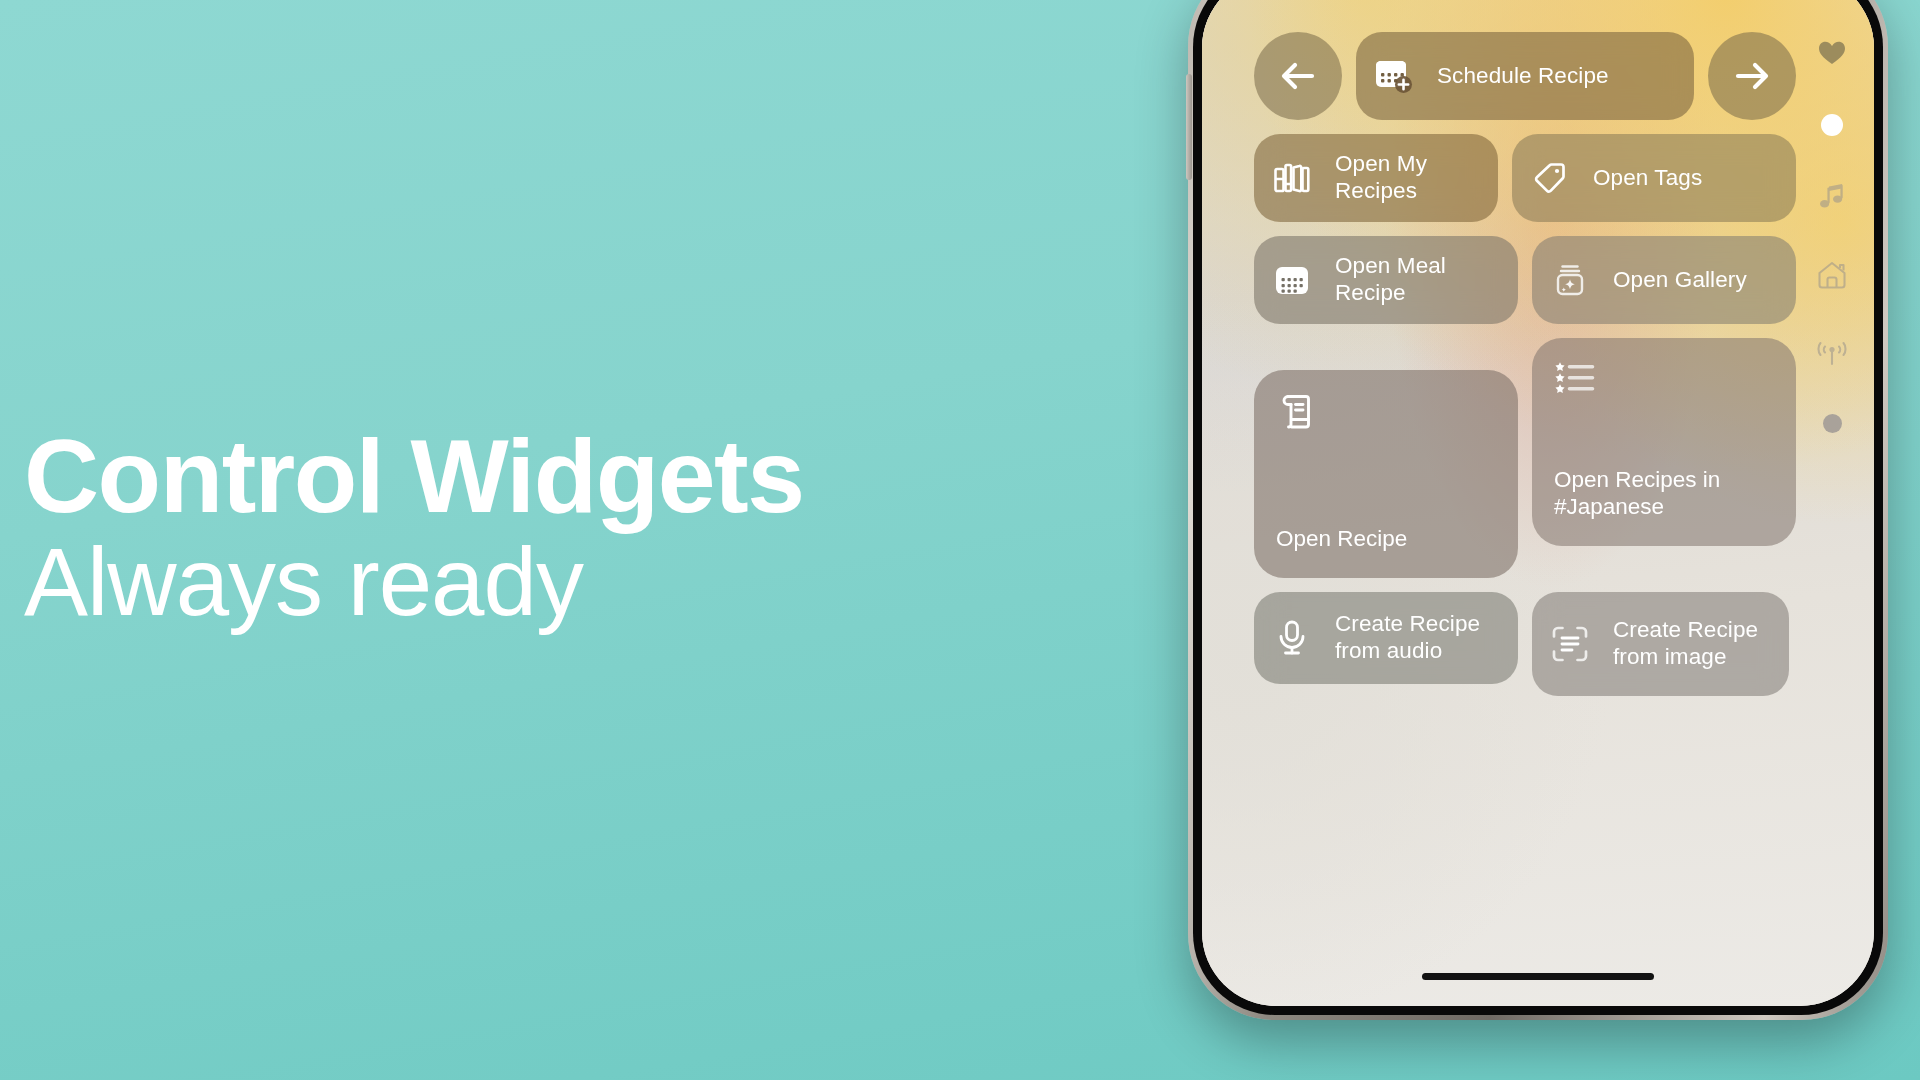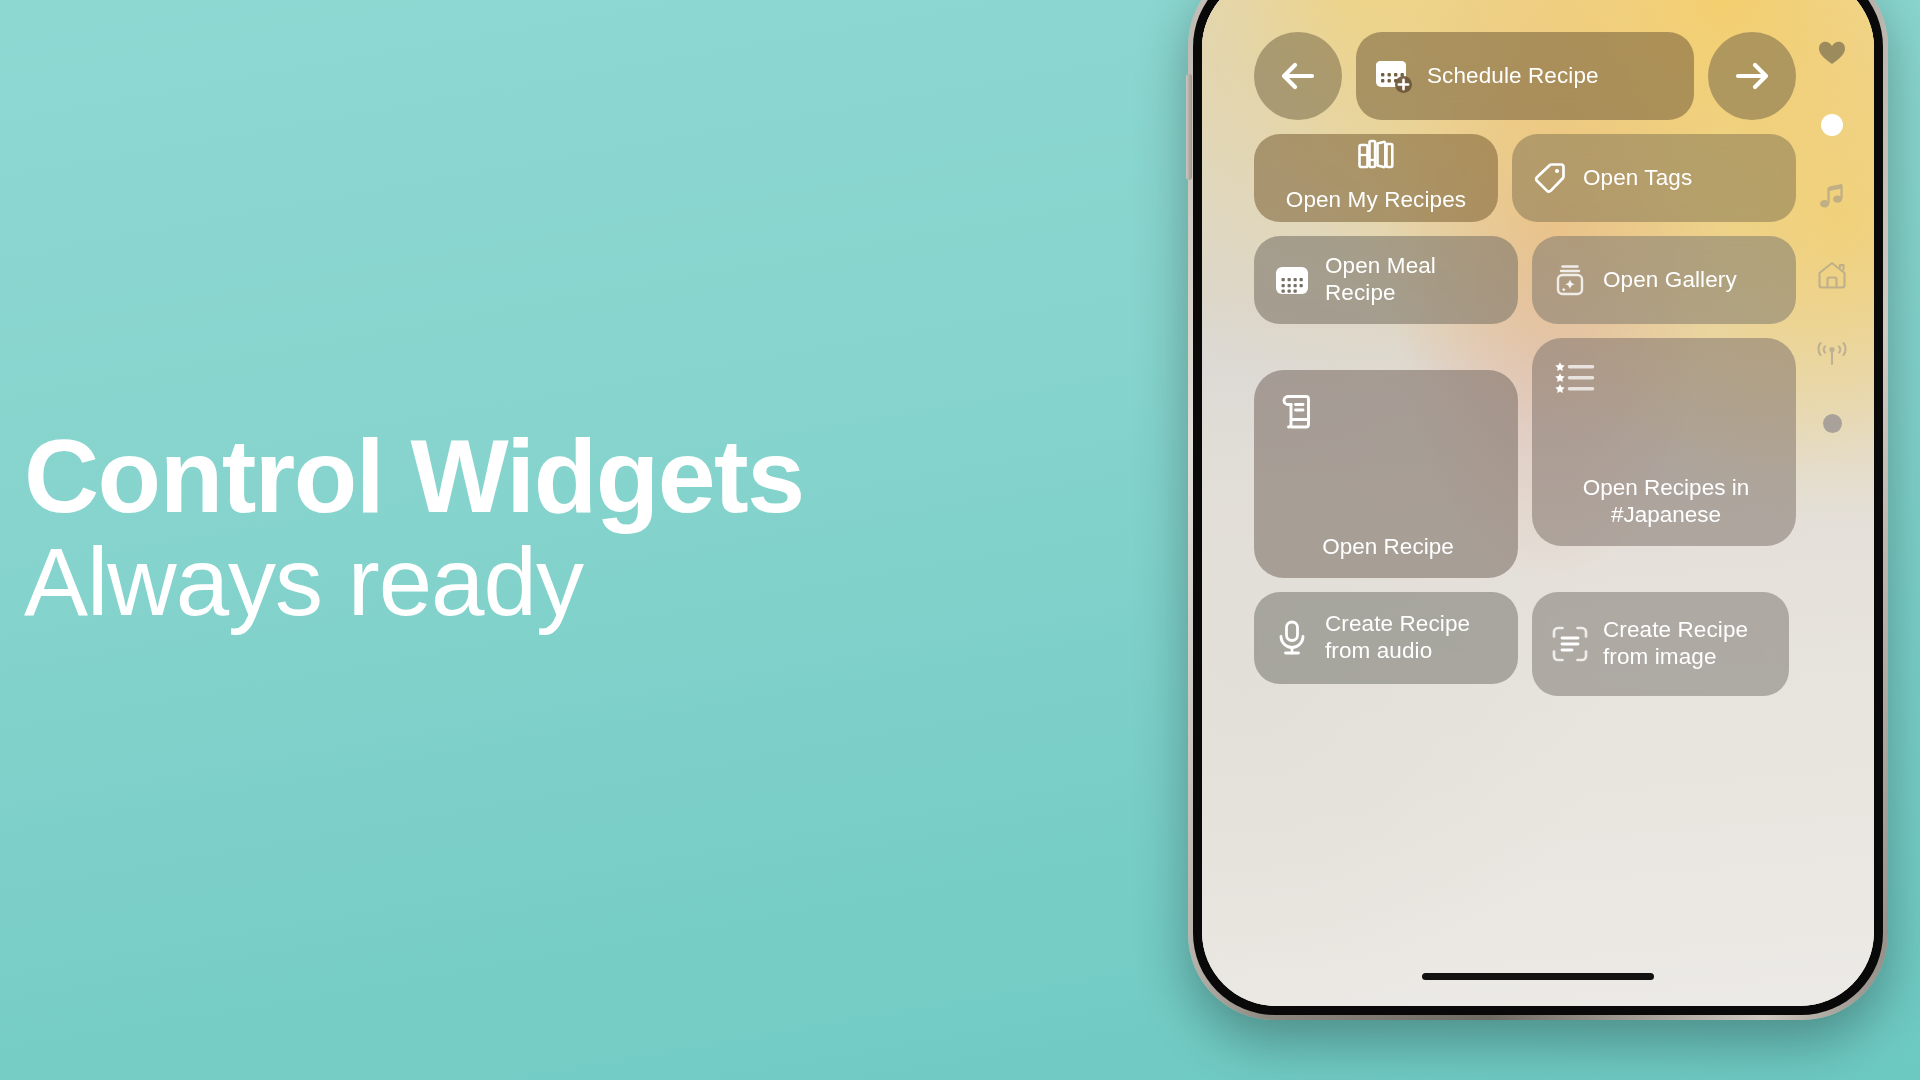--- a/index.html
+++ b/index.html
@@ -86,21 +86,21 @@
     gap:14px;
     margin-bottom:14px;
   }
 
   .pill {
     background:rgba(92,78,58,.48);
     backdrop-filter:blur(14px);
     border-radius:26px;
     display:flex;
     align-items:center;
-    gap:13px;
+    gap:23px;
     padding:0 18px;
     height:88px;
     color:#fff;
     overflow:hidden;
   }
   .pill .ico { flex:0 0 auto; display:flex; align-items:center; justify-content:center; width:40px; height:40px; }
   .pill .lbl { font-size:22.5px; line-height:1.18; font-weight:400; letter-spacing:.1px; }
 
   .circ {
     width:88px; height:88px;
@@ -113,25 +113,25 @@
 
   .tile {
     width:264px; height:208px;
     border-radius:30px;
     background:rgba(120,104,94,.55);
     position:relative;
     color:#fff;
     padding:20px;
   }
   .tile .ico { position:absolute; left:22px; top:20px; }
-  .tile .lbl { position:absolute; left:22px; bottom:18px; right:18px; font-size:22.5px; line-height:1.2;text-align:center; }
+  .tile .lbl { position:absolute; left:22px; bottom:26px; right:18px; font-size:22.5px; line-height:1.2; }
 
   
   .t-sched   { background:rgba(114,92,58,.55); flex:1; }
-  .t-myrec   { background:rgba(120,95,52,.55); width:264px;flex-direction:column; }
+  .t-myrec   { background:rgba(120,95,52,.55); width:264px; }
   .t-tags    { background:rgba(124,112,80,.50); width:308px; }
   .t-meal    { background:rgba(122,116,104,.58); width:264px; }
   .t-gallery { background:rgba(128,122,112,.55); width:264px; }
   .t-recipe  { background:rgba(124,110,102,.58);margin-top:32px; }
   .t-jp      { background:rgba(130,116,110,.55); }
   .t-audio   { background:rgba(126,126,118,.60); width:264px; height:92px; }
   .t-image   { background:rgba(132,128,122,.58); width:257px; height:104px; }
 
   
   .rail {

